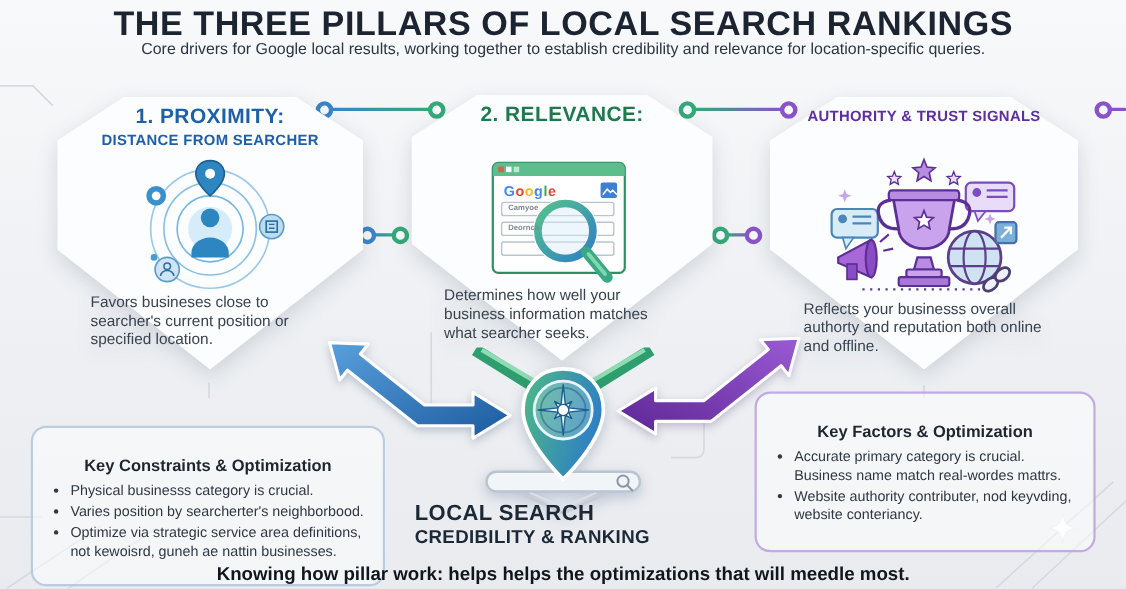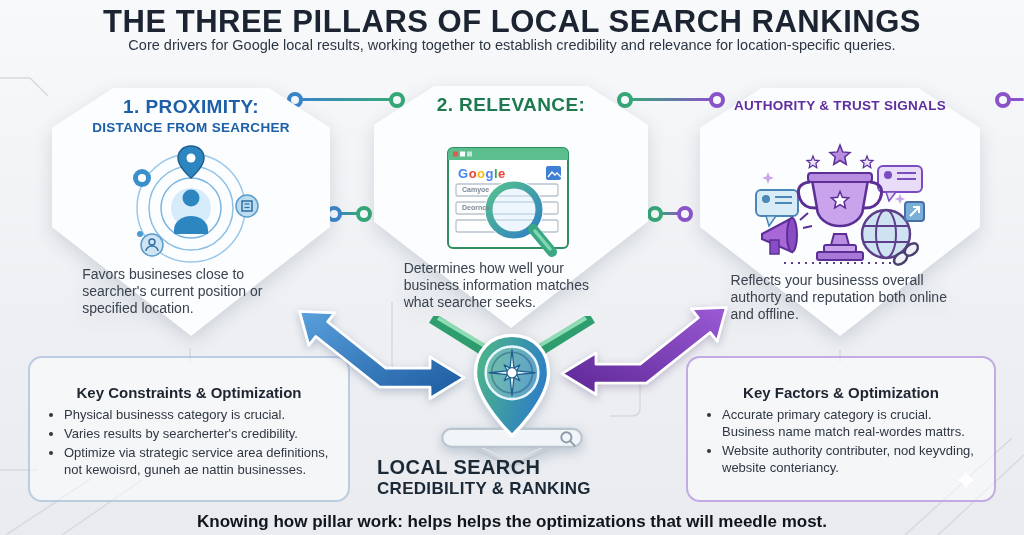--- a/index.html
+++ b/index.html
@@ -19,21 +19,21 @@
   .badge-purple.b-outer{background:none;}
   .p-head{position:absolute;top:20px;left:0;right:0;text-align:center;z-index:2;}
   .p-title{font-size:19px;font-weight:800;letter-spacing:.4px;}
   .p-sub{font-size:13.5px;font-weight:800;letter-spacing:.3px;margin-top:2px;}
   .c-blue{color:#1d5fa8;} .c-green{color:#1e7a4e;} .c-purple{color:#5f2d9e;}
   .p-icon{position:absolute;left:50%;transform:translateX(-50%);z-index:1;}
   .p-desc{position:absolute;left:14%;right:14%;z-index:2;
           font-size:14px;color:#39424e;line-height:1.22;}
   
   .kcard{position:absolute;border-radius:14px;background:rgba(255,255,255,.5);z-index:1;}
-  .kcard-blue{border:2px solid rgba(140,170,205,.55);}
+  .kcard-blue{border:2px solid rgba(140,170,205,.55);margin-top:31px;}
   .kcard-purple{border:2px solid rgba(165,130,215,.65);}
   .k-title{text-align:center;font-size:15px;font-weight:800;color:#1d2530;margin-top:26px;}
   .k-list{margin:6px 0 0 0;padding:0 14px 0 34px;font-size:13px;color:#2e3742;line-height:1.3;}
   .k-list li{margin-bottom:2px;}
   
   .node{position:absolute;width:8px;height:8px;border-radius:50%;background:#f7fafc;
         border:4px solid #888;z-index:2;}
   .link-line{position:absolute;height:3px;border-radius:2px;z-index:2;}
   
   .center-label{position:absolute;left:377px;top:456px;width:270px;text-align:left;z-index:7;}
@@ -66,21 +66,21 @@
     <path transform="translate(966,480)" fill="#fcfdfe" stroke="#e1e5eb" stroke-width="1" d="M0,-13 C1.8,-3.8 3.8,-1.8 13,0 C3.8,1.8 1.8,3.8 0,13 C-1.8,3.8 -3.8,1.8 -13,0 C-3.8,-1.8 -1.8,-3.8 0,-13 Z"></path>
   </svg>
 
   <div class="title">THE THREE PILLARS OF LOCAL SEARCH RANKINGS</div>
   <div class="subtitle">Core drivers for Google local results, working together to establish credibility and relevance for location-specific queries.</div>
 
   <div class="kcard kcard-blue" style="left:28px;top:356px;width:318px;height:142px;">
     <div class="k-title">Key Constraints &amp; Optimization</div>
     <ul class="k-list">
       <li>Physical businesss category is crucial.</li>
-      <li>Varies results by searcherter's credibility.</li>
+      <li>Varies position by searcherter's neighborbood.</li>
       <li>Optimize via strategic service area definitions, not kewoisrd, guneh ae nattin businesses.</li>
     </ul>
   </div>
   <div class="kcard kcard-purple" style="left:686px;top:356px;width:306px;height:142px;">
     <div class="k-title">Key Factors &amp; Optimization</div>
     <ul class="k-list">
       <li>Accurate primary category is crucial. Business name match real-wordes mattrs.</li>
       <li>Website authority contributer, nod keyvding, website conteriancy.</li>
     </ul>
   </div>

